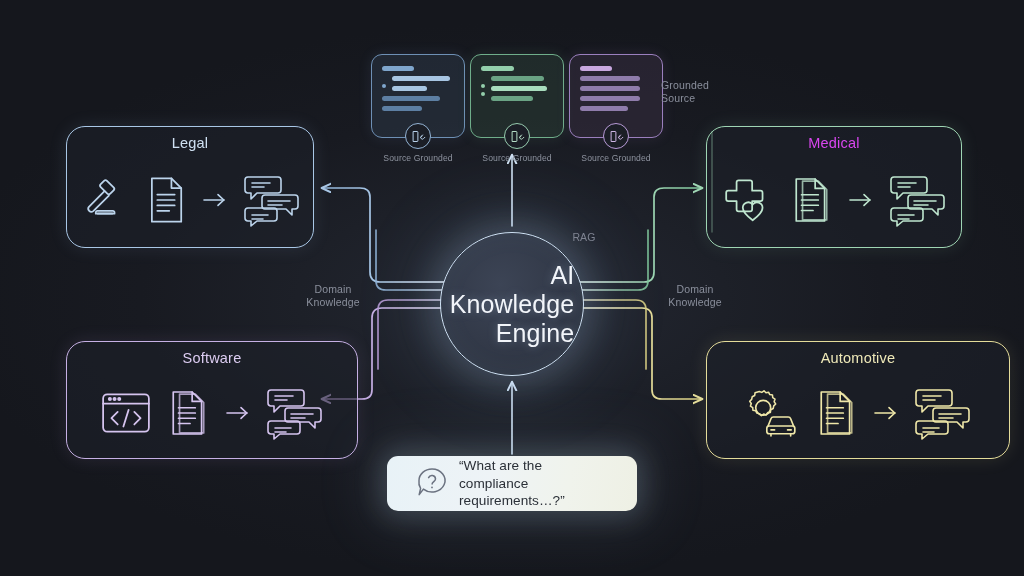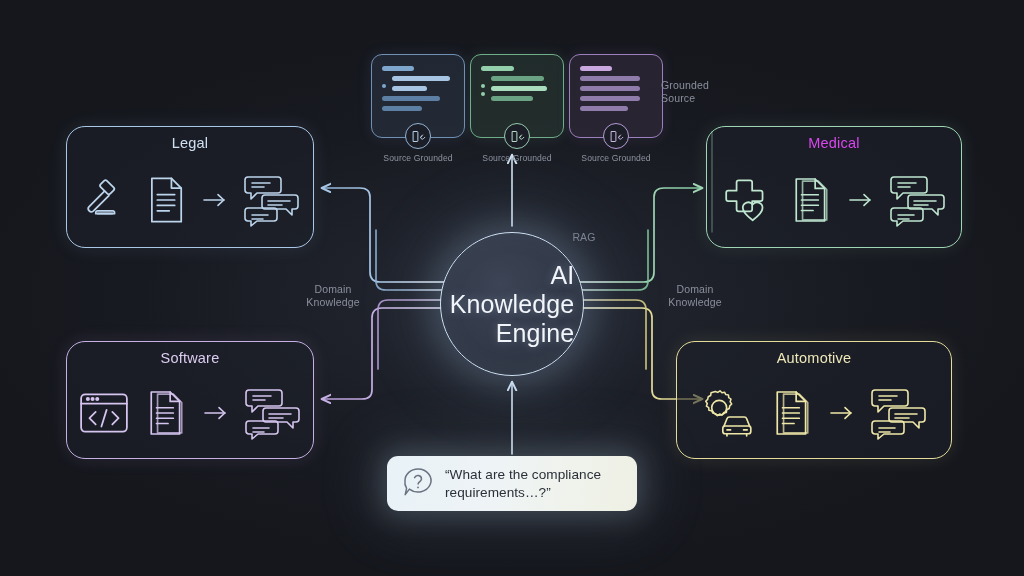--- a/index.html
+++ b/index.html
@@ -25,22 +25,22 @@
     font-size:14.5px; letter-spacing:.2px;
   }
   .panel .icons {
     position:absolute; left:0; right:0; top:34px; bottom:8px;
     display:flex; align-items:center; justify-content:center; gap:16px;
   }
   .panel svg { display:block; }
 
   #panel-legal      { left:66px;  top:126px; width:248px; height:122px; border-color:#a9c7e6; box-shadow:0 0 18px rgba(150,185,225,.12); }
   #panel-medical    { left:706px; top:126px; width:256px; height:122px; border-color:#9fd6b4; box-shadow:0 0 18px rgba(150,215,180,.12); }
-  #panel-software   { left:66px;  top:341px; width:248px; height:118px; border-color:#c6b0e4; box-shadow:0 0 18px rgba(190,160,230,.12);padding-left:36px; }
-  #panel-automotive { left:676px; top:341px; width:276px; height:118px; border-color:#e4dc9a; box-shadow:0 0 18px rgba(225,215,150,.12); }
+  #panel-software   { left:66px;  top:341px; width:292px; height:118px; border-color:#c6b0e4; box-shadow:0 0 18px rgba(190,160,230,.12);padding-left:36px; }
+  #panel-automotive { left:706px; top:341px; width:304px; height:118px; border-color:#e4dc9a; box-shadow:0 0 18px rgba(225,215,150,.12); }
 
   #panel-legal .title      { color:#cfe0f2; }
   #panel-medical .title    { color:#d946ef; }
   #panel-software .title   { color:#ddcdf2; }
   #panel-automotive .title { color:#efe9b8; }
 
   
   #center-node {
     position:absolute; left:440px; top:232px; width:144px; height:144px;
     border-radius:50%;
@@ -86,21 +86,21 @@
   #card-1 .src-badge { border-color:#93b3d4; }
   #card-2 .src-badge { border-color:#96cbae; }
   #card-3 .src-badge { border-color:#b79ad6; }
 
   
   #query-box {
     position:absolute; left:387px; top:456px; width:250px; height:55px;
     border-radius:11px;
     background:linear-gradient(100deg,#e8f2f7 0%,#eef3f6 42%,#f0f3ec 72%,#eef0e4 100%);
     box-shadow:0 0 26px 8px rgba(190,215,235,.18), 0 0 60px 18px rgba(170,200,225,.10);
-    display:flex; align-items:center; gap:10px; padding:0 14px;
+    display:flex; align-items:center; gap:10px; padding:0 28px;
   }
   #query-box .qtext {
     font-size:13.6px; line-height:1.3; color:#2b3038; letter-spacing:.05px;
   }
 </style>
 </head>
 <body>
 
 <div class="stage">
 

